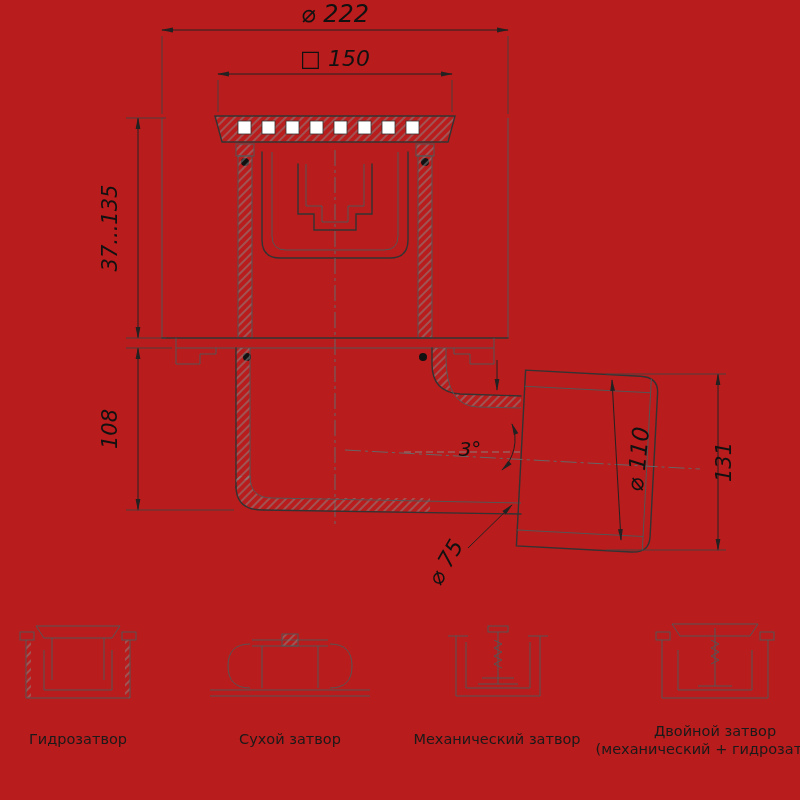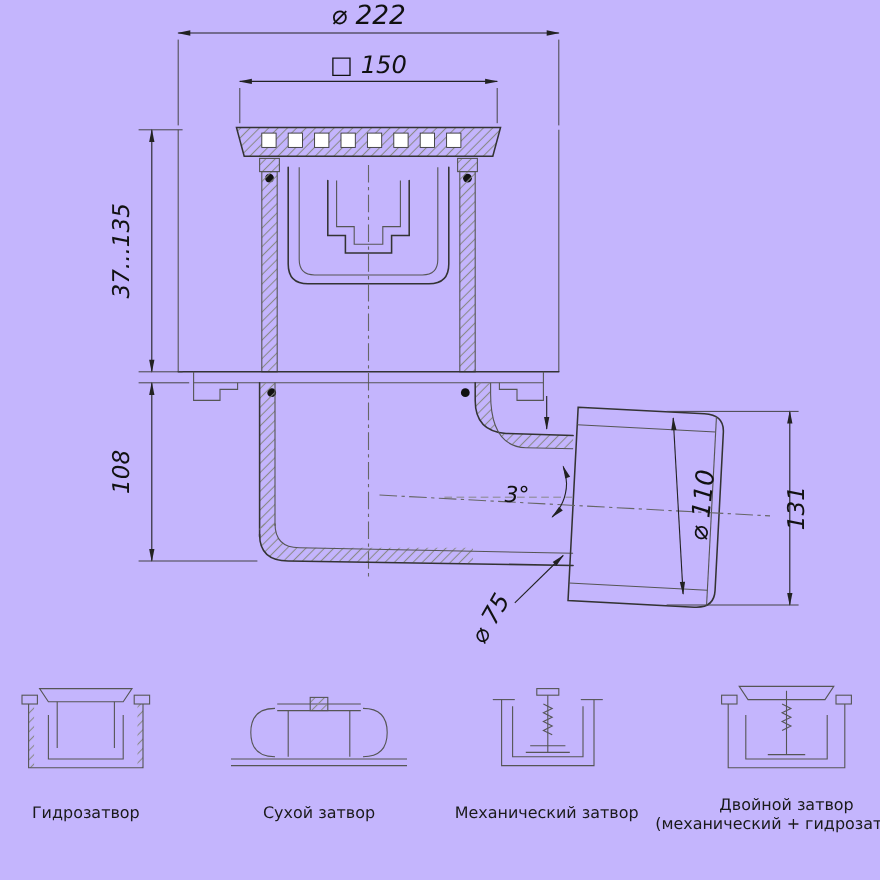--- a/index.html
+++ b/index.html
@@ -1,16 +1,16 @@
 <!DOCTYPE html>
 <html><head>
 <meta charset="utf-8">
 <style>
   html,body{margin:0;padding:0;background:#ffffff;}
-  .page{width:800px;height:800px;background:#c4b5fd;position:relative;overflow:hidden;}
+  .page{width:800px;height:800px;background:#b91c1c;position:relative;overflow:hidden;}
   svg{display:block;}
   .ln{stroke:#333;fill:none;stroke-width:1.4;stroke-linecap:round;}
   .thin{stroke:#555;fill:none;stroke-width:1;}
   .dimln{stroke:#222;fill:none;stroke-width:1;}
   .ext{stroke:#444;fill:none;stroke-width:0.9;}
   .dd{stroke:#666;fill:none;stroke-width:1;stroke-dasharray:16 4 3 4;}
   .dsh{stroke:#888;fill:none;stroke-width:0.9;stroke-dasharray:7 4;}
   .hfill{fill:url(#h1);stroke:none;}
   .dimtxt{font-family:"DejaVu Sans",sans-serif;font-style:italic;fill:#111;}
   .captxt{font-family:"DejaVu Sans",sans-serif;font-size:14.5px;fill:#1a1a1a;}

